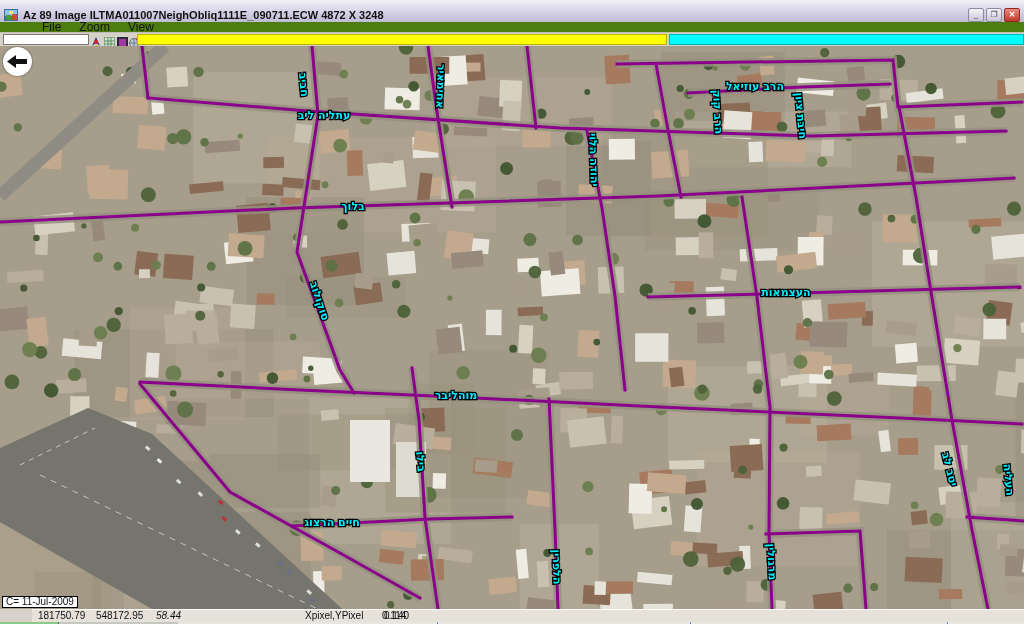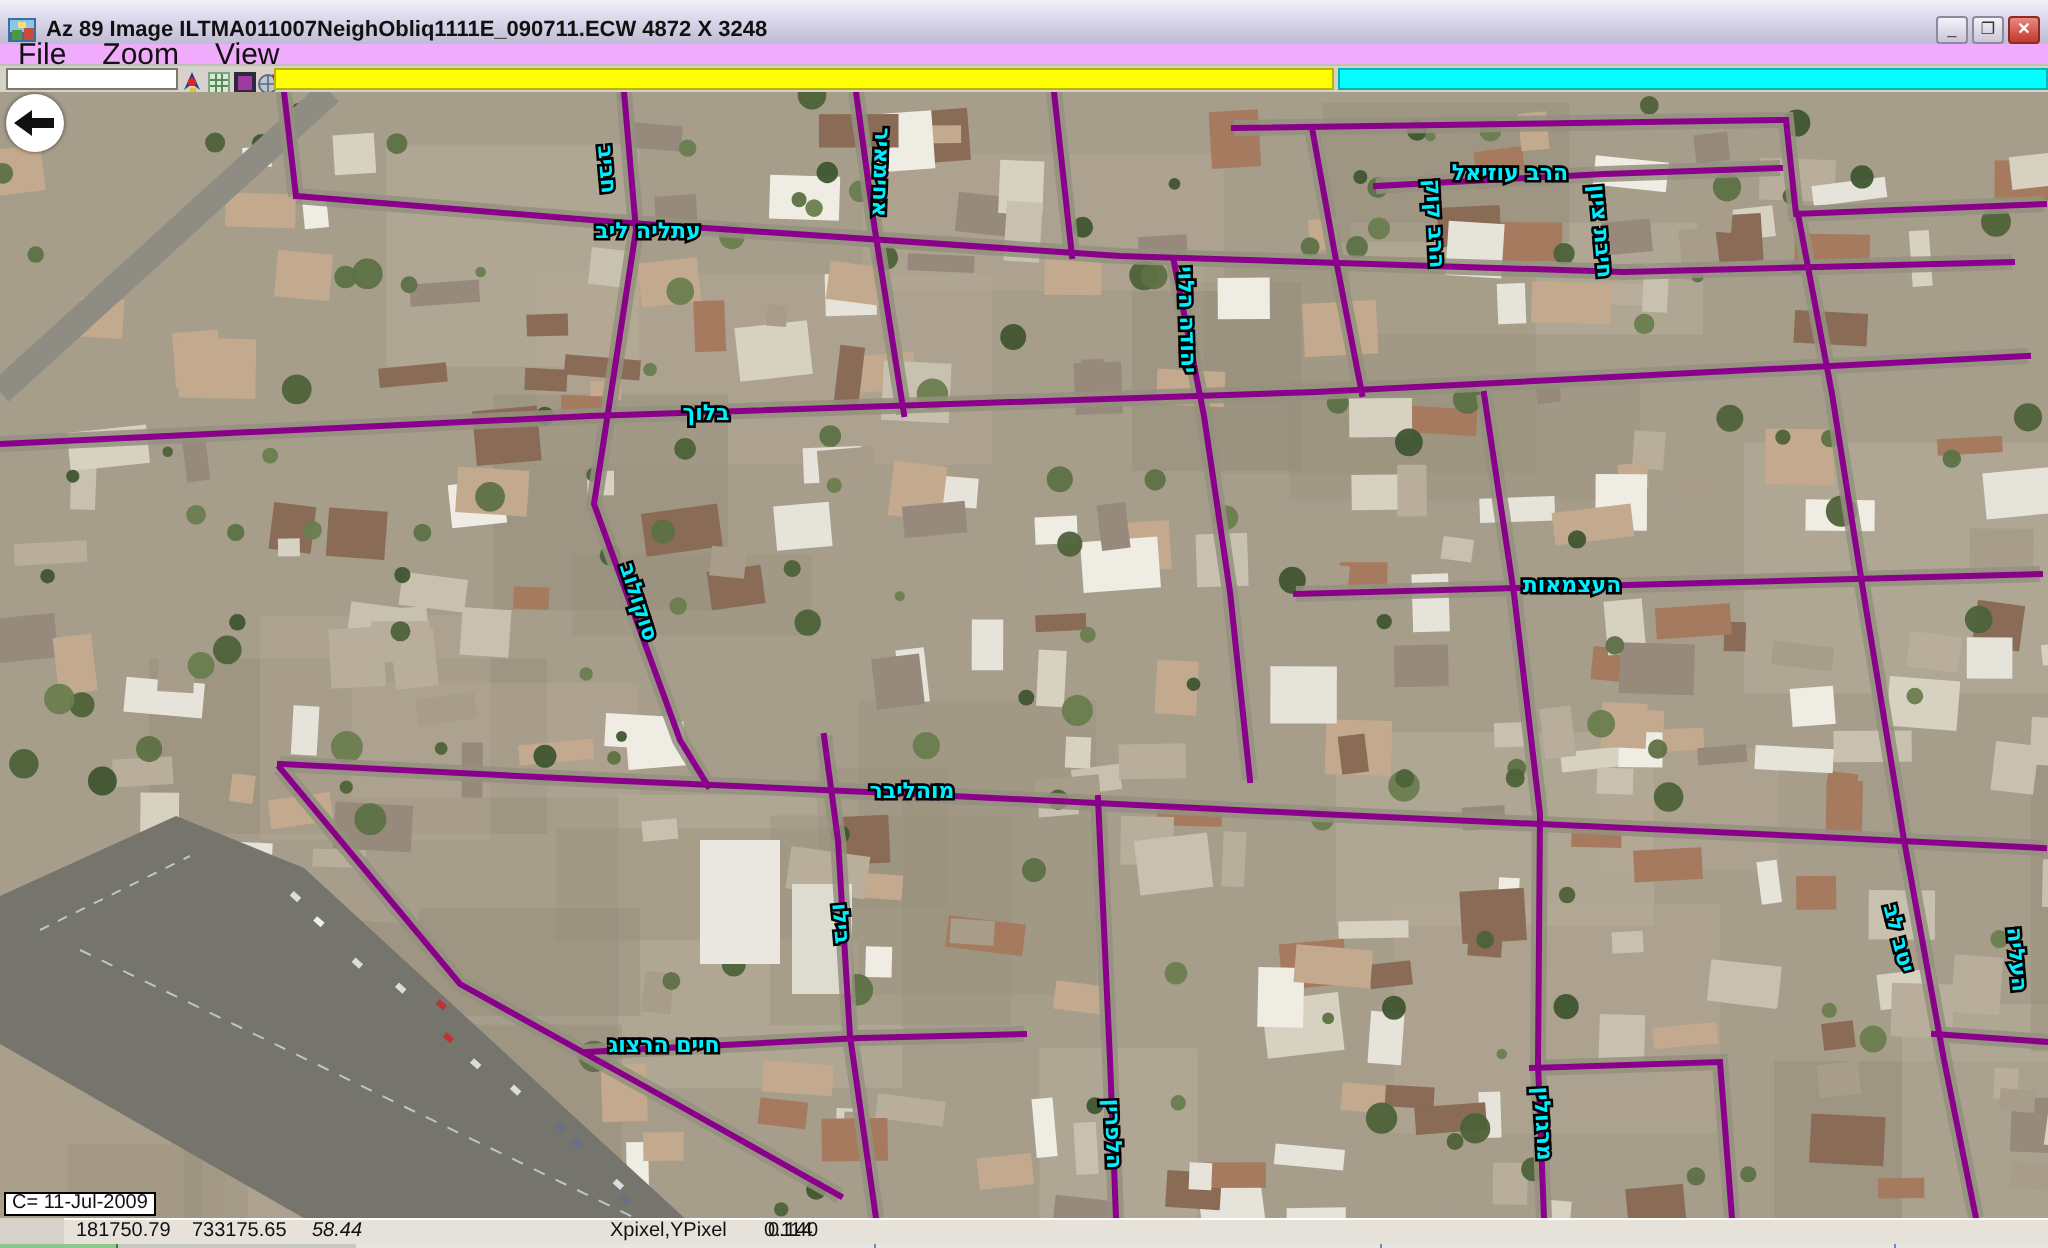--- a/index.html
+++ b/index.html
@@ -9,22 +9,22 @@
     background:linear-gradient(180deg,#f2f1f8 0%,#dcdaeb 30%,#b9b6cf 85%,#a5a2bf 100%);
     display:flex;align-items:center;border-bottom:1px solid #8f8ca6;box-sizing:border-box;}
   .app-icon{width:16px;height:16px;margin:0 4px 0 3px;flex:0 0 auto;}
   .title-text{font-size:11px;font-weight:bold;color:#111;white-space:nowrap;}
   .win-buttons{margin-left:auto;margin-right:4px;display:flex;gap:2px;}
   .wbtn{width:16px;height:14px;font-size:8px;line-height:8px;padding:0;
     border:1px solid #8c89a1;border-radius:2px;color:#333;
     background:linear-gradient(180deg,#f4f3f8,#c9c6d8);cursor:default;}
   .wbtn.close{background:linear-gradient(180deg,#e88a80,#c2372b);color:#fff;border-color:#8e2a21;font-weight:bold;}
   .menubar{position:absolute;left:0;top:22px;width:1024px;height:11px;
-    background:#f0abfc;font-size:15px;line-height:11px;color:#111;
-    display:flex;gap:0;border-bottom:1px solid #c2bfb6;box-sizing:border-box;}
+    background:#4d7c0f;font-size:12px;line-height:11px;color:#111;
+    display:flex;gap:0;border-bottom:1px solid #c2bfb6;box-sizing:border-box;padding-left:33px;}
   .menu-item{padding:0 9px;}
   .toolbar{position:absolute;left:0;top:33px;width:1024px;height:13px;background:#D6D2CA;}
   .combo{position:absolute;left:3px;top:1px;width:80px;height:9px;border:1px solid #7a786f;
     background:#fff;font-size:9px;padding:0 2px;}
   .tb-icon{position:absolute;top:1px;width:11px;height:11px;}
   .ybar{position:absolute;left:137px;top:1px;width:530px;height:11px;background:#FFFF00;border:1px solid #b9b400;box-sizing:border-box;}
   .cbar{position:absolute;left:669px;top:1px;width:355px;height:11px;background:#00FFFF;border:1px solid #00b4b4;box-sizing:border-box;}
   .map{position:absolute;left:0;top:46px;width:1024px;height:563px;background:#a69d8b;cursor:crosshair;}
   .north{position:absolute;left:3px;top:1px;width:29px;height:29px;border-radius:50%;
     background:#fff;box-shadow:0 0 2px rgba(0,0,0,.6);}
@@ -625,21 +625,21 @@
     <div class="north">
       <svg width="29" height="29">
           <path d="M4,14.5 L13,8 L13,12 L24,12 L24,17 L13,17 L13,21 Z" fill="#111"></path>
         </svg>
     </div>
     <div class="datebox">C= 11-Jul-2009</div>
   </div>
 
   <div class="statusbar">
     <span class="sb-east">181750.79</span>
-    <span class="sb-north">733175.65</span>
+    <span class="sb-north">548172.95</span>
     <span class="sb-h">58.44</span>
     <span class="sb-lab">Xpixel,YPixel</span>
     <span class="sb-xp">0.114</span>
     <span class="sb-yp">0.140</span>
   </div>
 
   <div class="sliver">
     <div class="start"></div>
     <div class="seg1"></div>
     <div class="tick" style="left:437px"></div>

